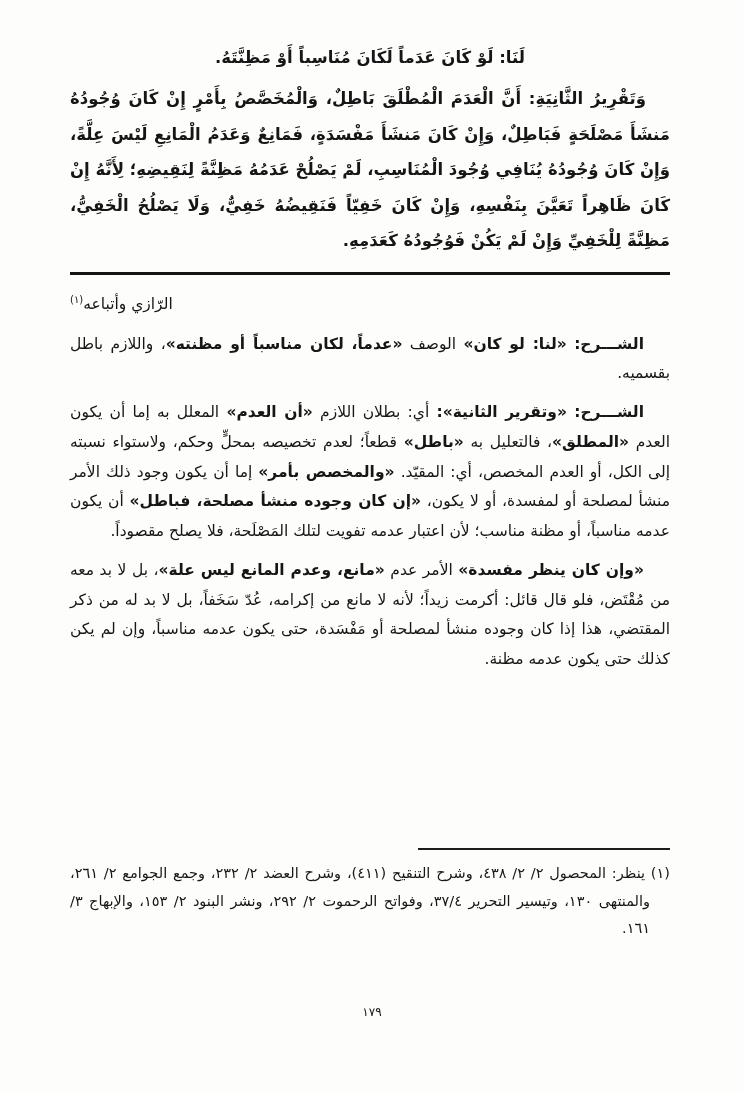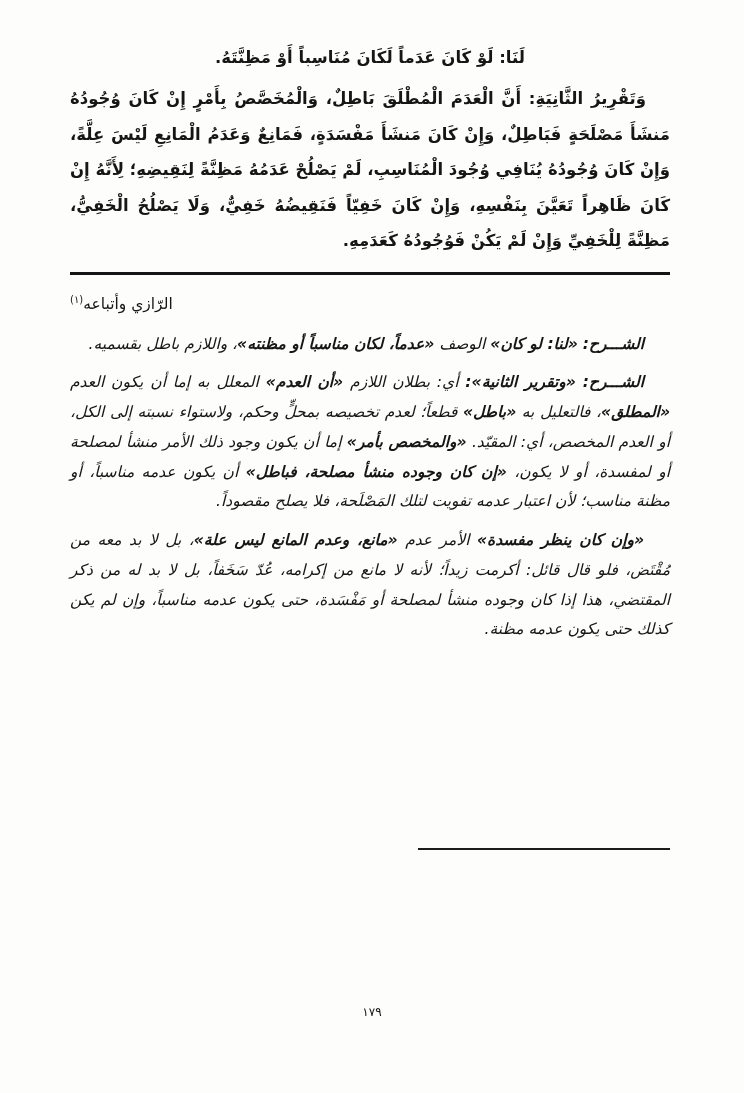--- a/index.html
+++ b/index.html
@@ -35,21 +35,21 @@
     background:#151515;
     margin:13px 0 15px 0;
   }
   
   .commentary p{
     margin:0 0 9px 0;
     font-size:15.5px;
     line-height:1.92;
     text-align:justify;
   }
-  .commentary p.indent{text-indent:26px;font-style:italic;}
+  .commentary p.indent{text-indent:26px;}
   .commentary .cont-line{text-align:left;text-indent:0;margin-bottom:10px;}
   .commentary sup{font-size:10px;}
   .commentary b{font-weight:bold;}
   
   .footnote-area{
     position:absolute;
     top:848px;
     right:74px;
     left:70px;
   }
@@ -99,17 +99,18 @@
       <p class="indent"><b>الشـــرح:</b><span> </span><b>«وتقرير الثانية»:</b><span> أي: بطلان اللازم </span><b>«أن العدم»</b><span> المعلل به إما أن يكون العدم </span><b>«المطلق»</b><span>، فالتعليل به </span><b>«باطل»</b><span> قطعاً؛ لعدم تخصيصه بمحلٍّ وحكم، ولاستواء نسبته إلى الكل، أو العدم المخصص، أي: المقيّد. </span><b>«والمخصص بأمر»</b><span> إما أن يكون وجود ذلك الأمر منشأ لمصلحة أو لمفسدة، أو لا يكون، </span><b>«إن كان وجوده منشأ مصلحة، فباطل»</b><span> أن يكون عدمه مناسباً، أو مظنة مناسب؛ لأن اعتبار عدمه تفويت لتلك المَصْلَحة، فلا يصلح مقصوداً.</span></p>
 
       <p class="indent"><b>«وإن كان ينظر مفسدة»</b><span> الأمر عدم </span><b>«مانع، وعدم المانع ليس علة»</b><span>، بل لا بد معه من مُقْتَض، فلو قال قائل: أكرمت زيداً؛ لأنه لا مانع من إكرامه، عُدّ سَخَفاً، بل لا بد له من ذكر المقتضي، هذا إذا كان وجوده منشأ لمصلحة أو مَفْسَدة، حتى يكون عدمه مناسباً، وإن لم يكن كذلك حتى يكون عدمه مظنة.</span></p>
 
     </section>
 
   </div>
 
   <div class="footnote-area">
     <div class="footnote-rule"></div>
+    <p class="footnote"><span>(١)</span> <span>ينظر: المحصول ٢/ ٢/ ٤٣٨، وشرح التنقيح (٤١١)، وشرح العضد ٢/ ٢٣٢، وجمع الجوامع ٢/ ٢٦١، والمنتهى ١٣٠، وتيسير التحرير ٣٧/٤، وفواتح الرحموت ٢/ ٢٩٢، ونشر البنود ٢/ ١٥٣، والإبهاج ٣/ ١٦١.</span></p>
   </div>
 
   <div class="page-number">١٧٩</div>
 
 </div>
 
 </body></html>

